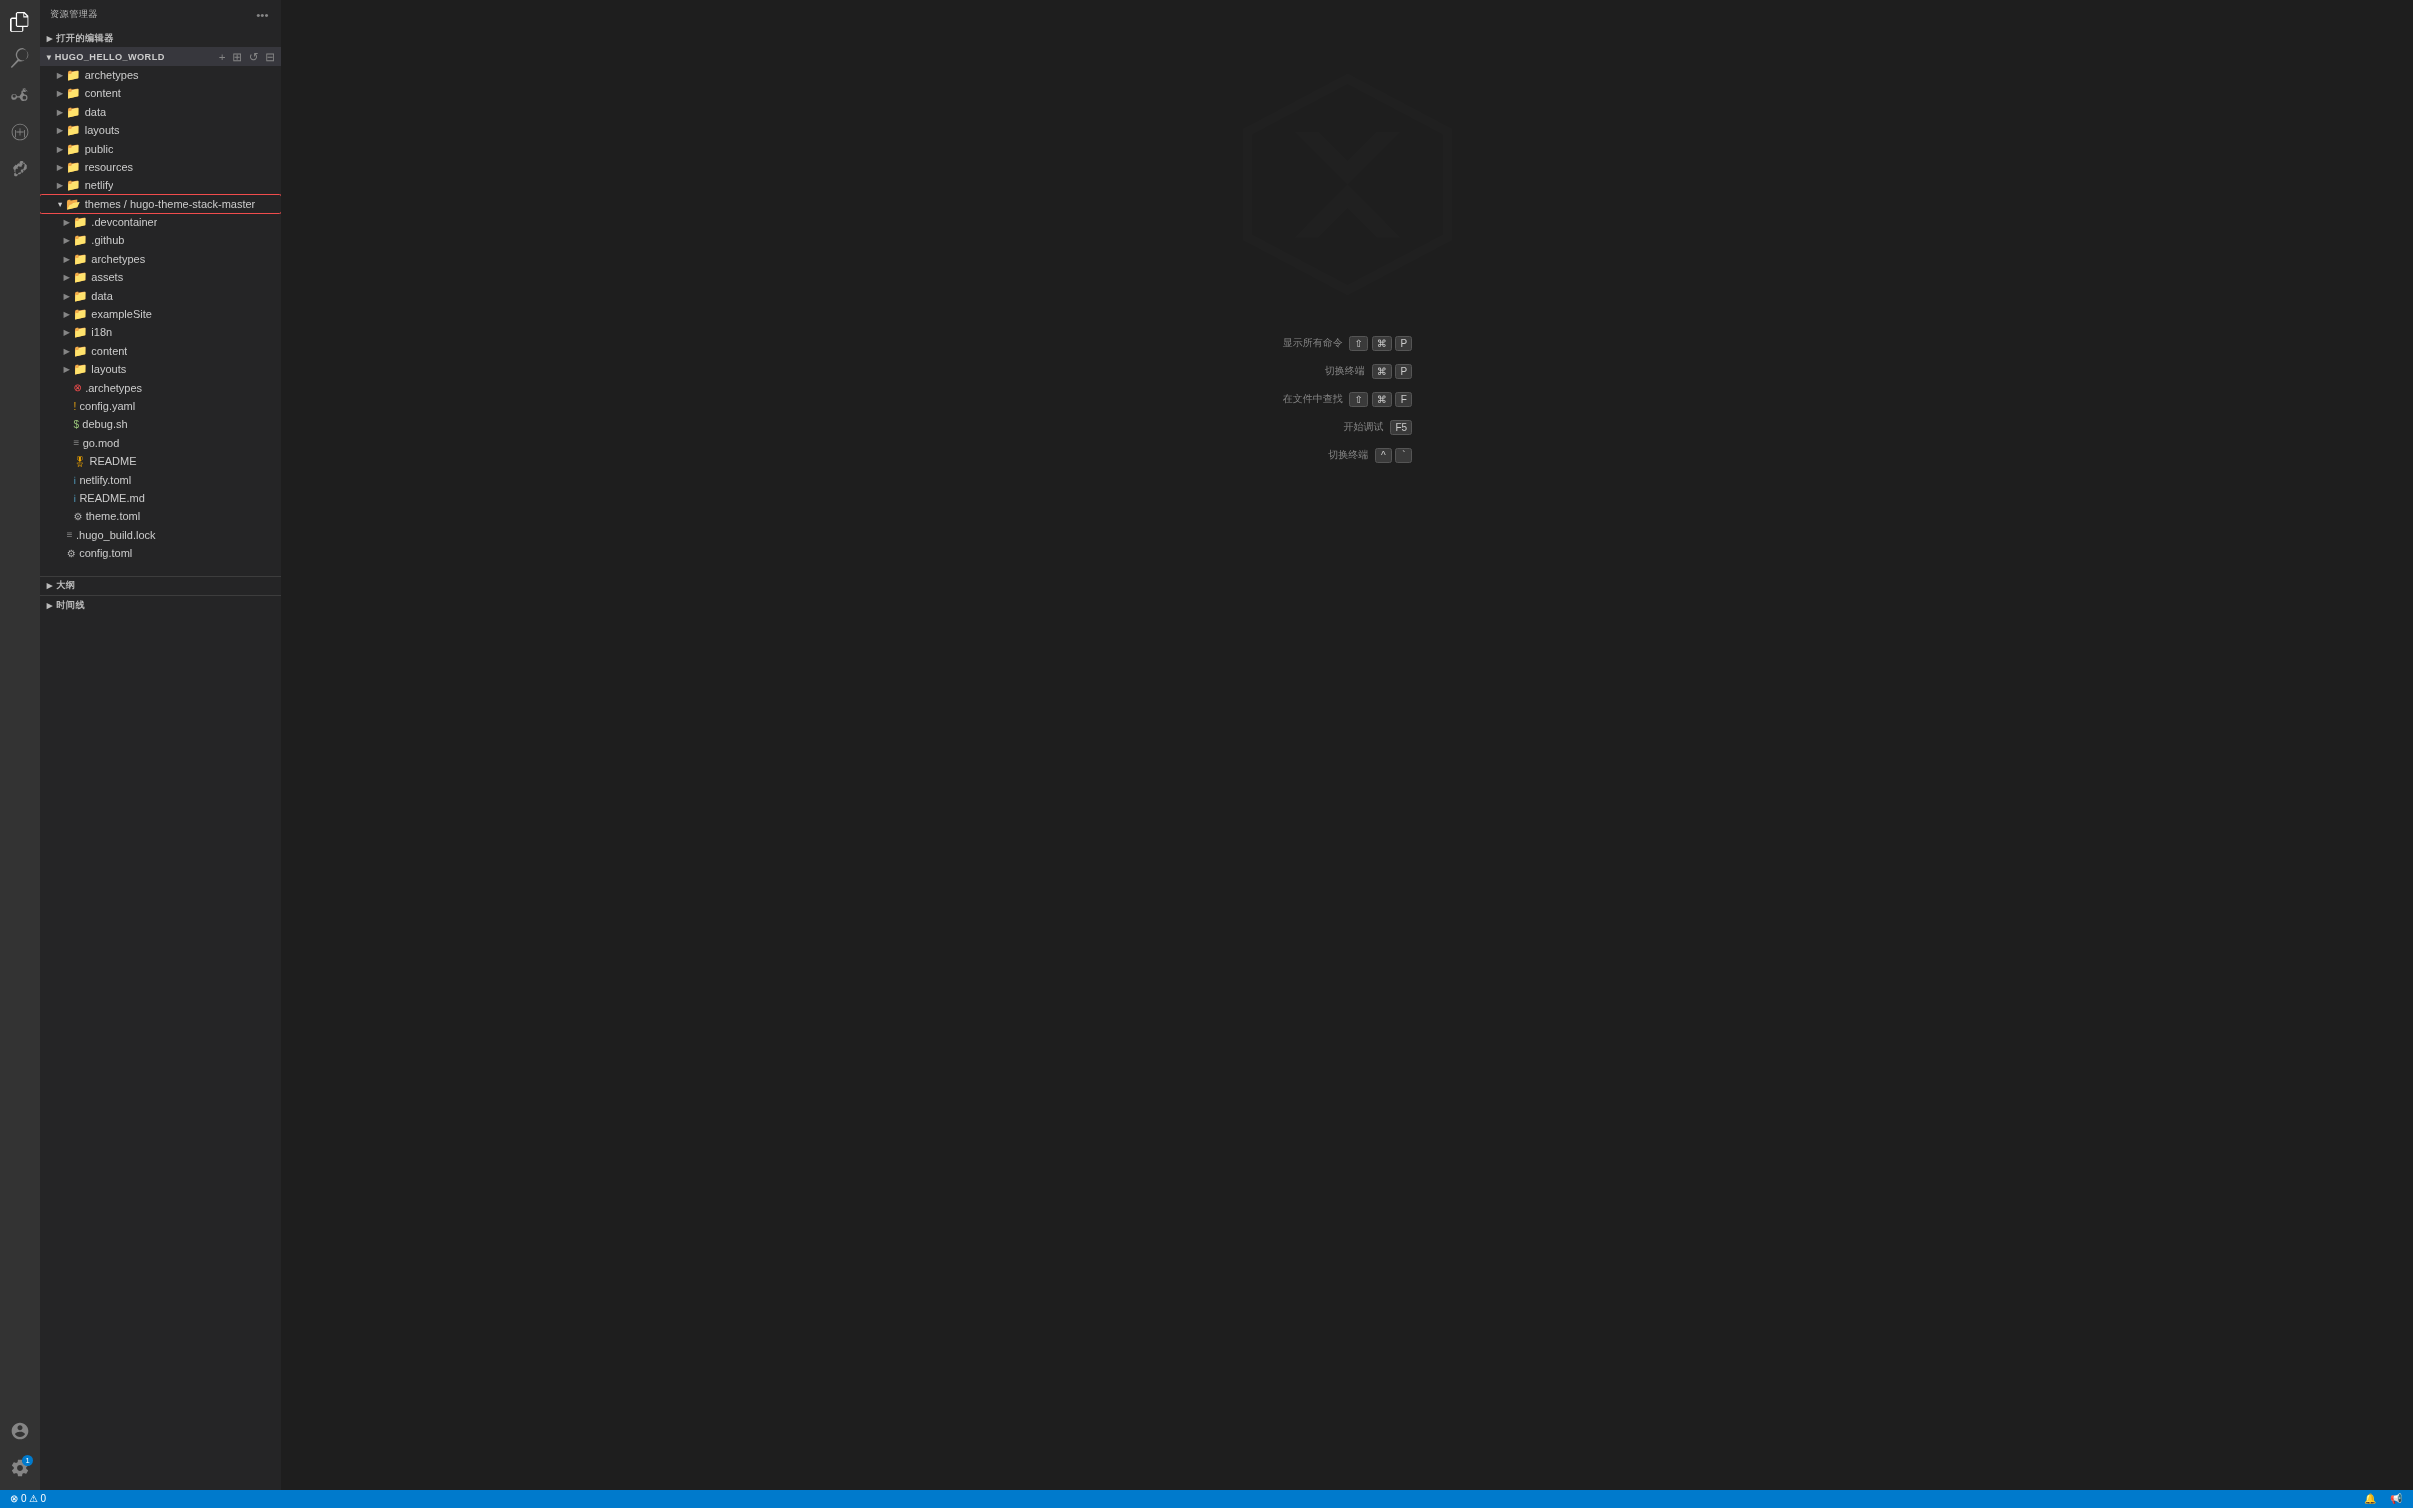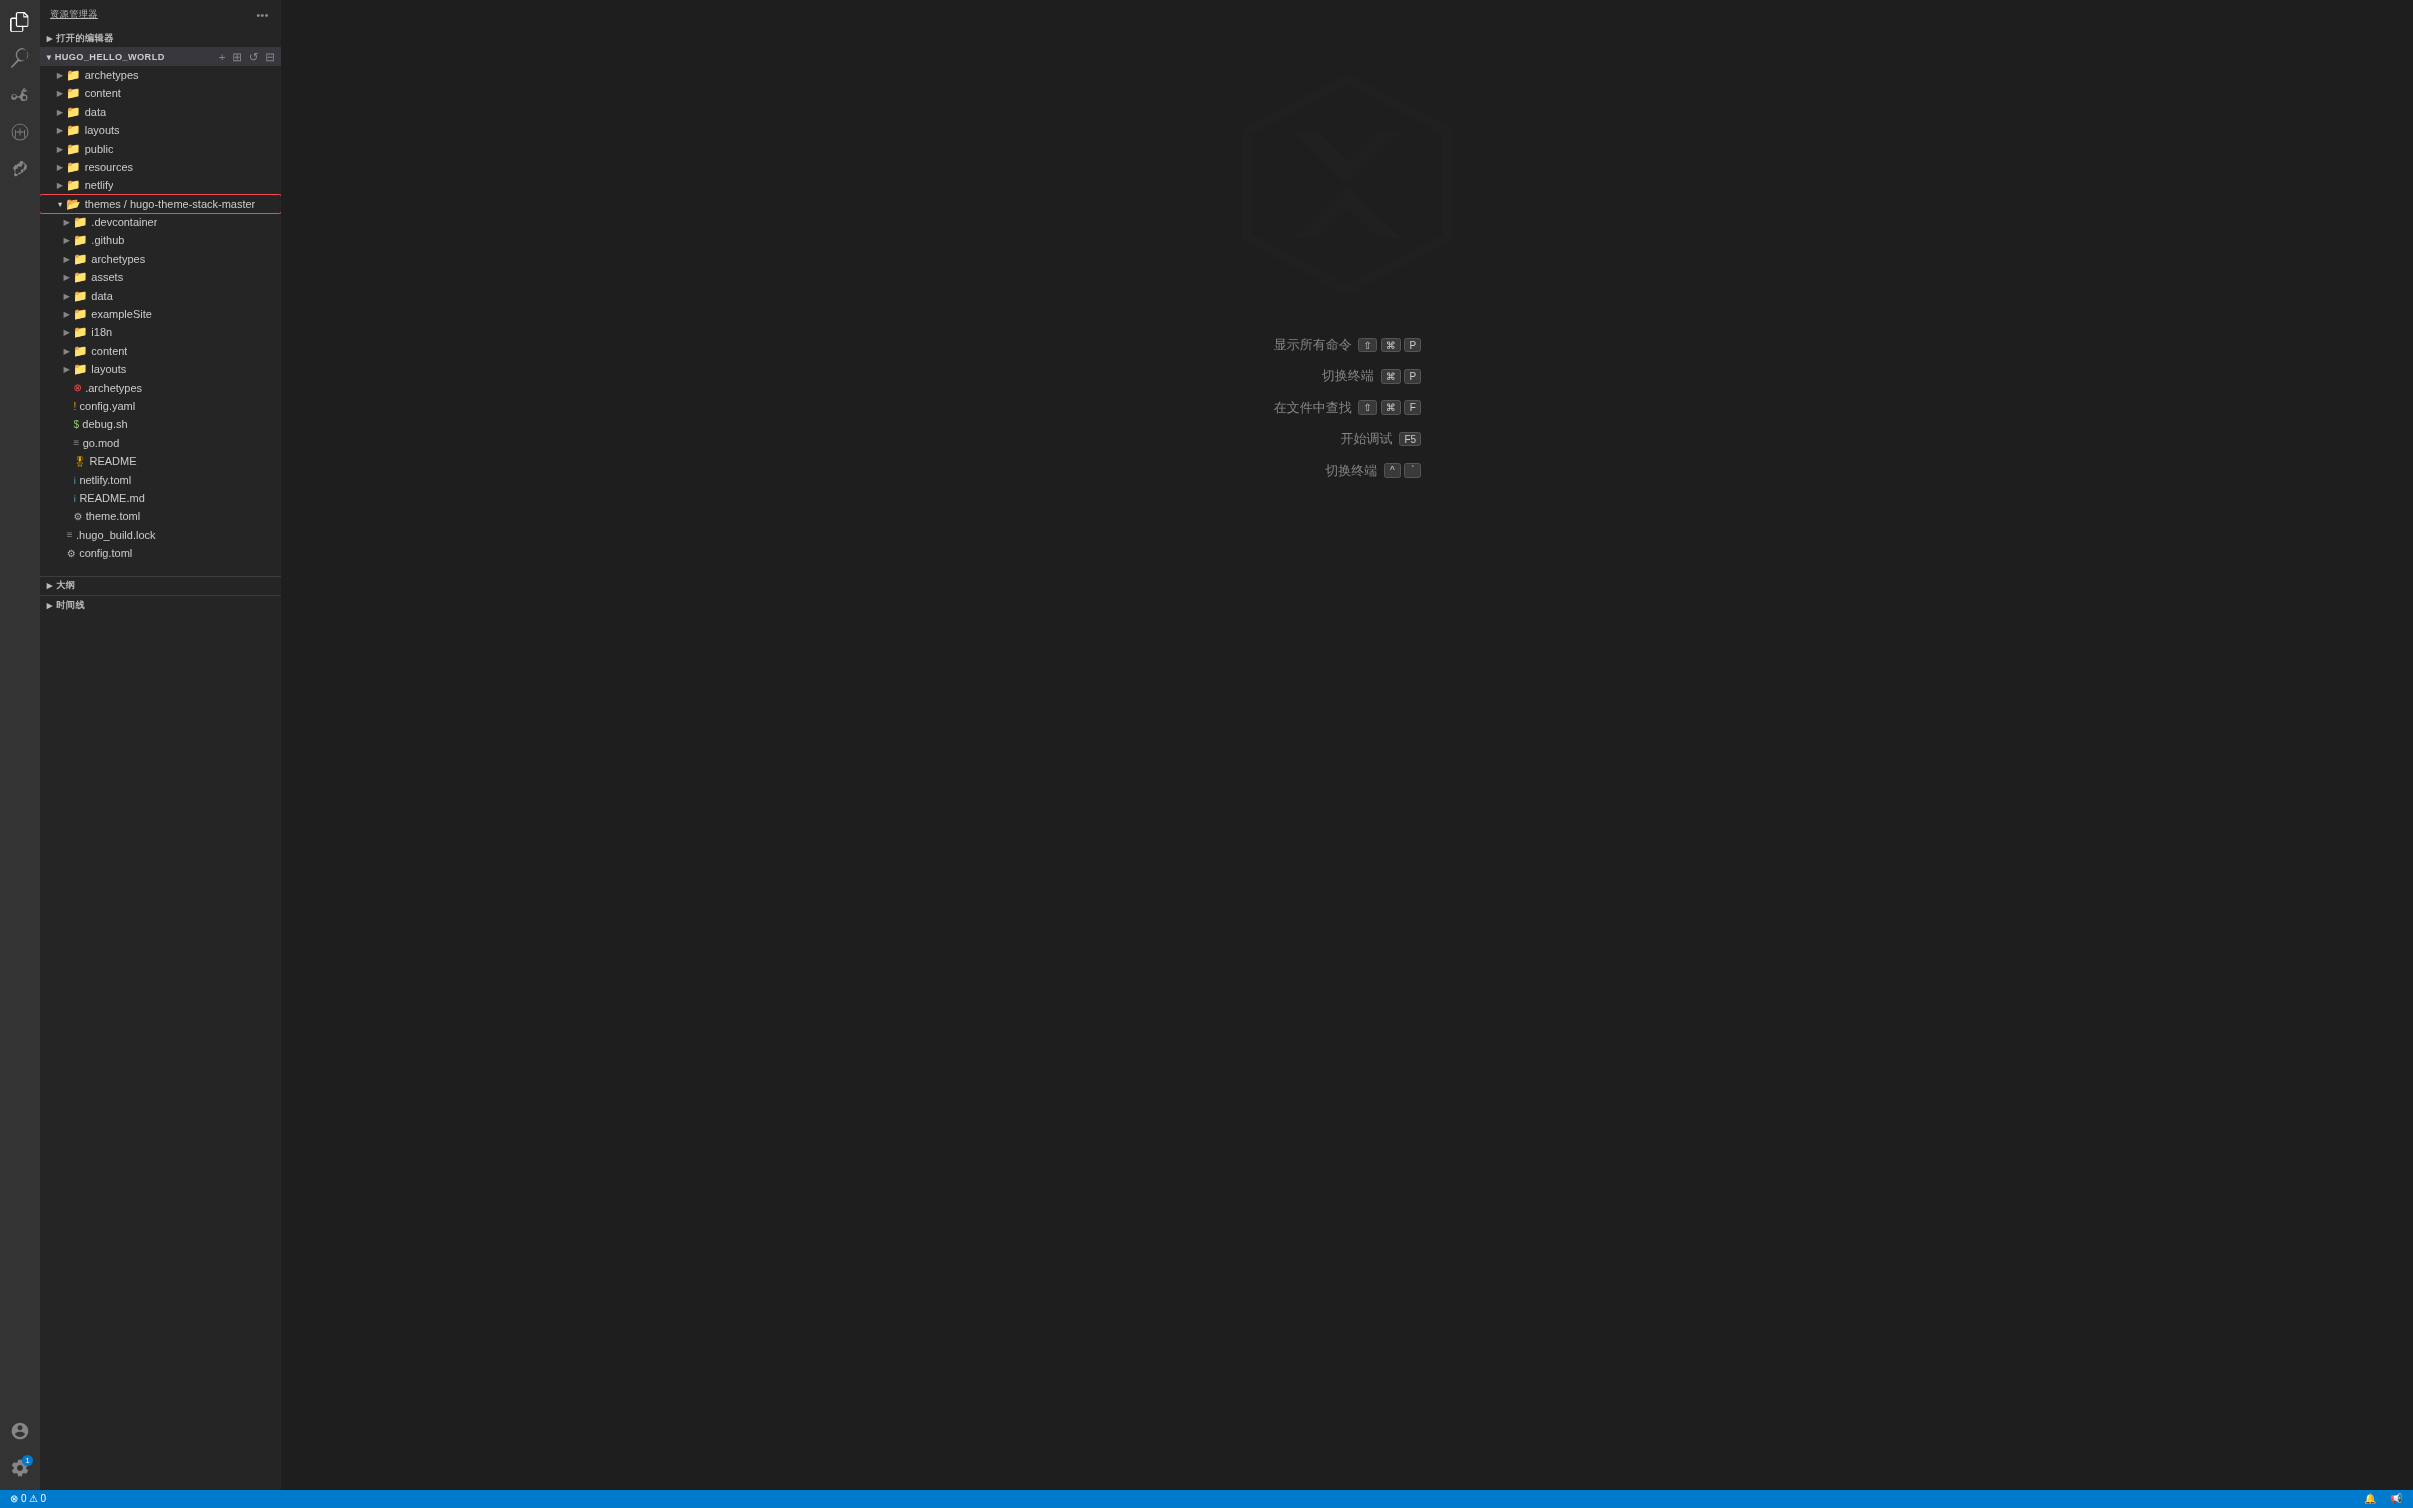--- a/index.html
+++ b/index.html
@@ -71,21 +71,20 @@
       align-items: center;
       justify-content: space-between;
       padding: 6.7px 10px;
       height: 29px;
     }
     .sidebar-header-title {
       font-size: 9.2px;
       text-transform: uppercase;
       color: #bbbbbb;
       letter-spacing: 0.4px;
-      text-decoration: underline;
     }
     .sidebar-header-actions {
       display: flex;
       gap: 3.4px;
       color: #858585;
     }
     .sidebar-header-actions span {
       cursor: pointer;
       font-size: 11.7px;
       padding: 1.7px 2.5px;
@@ -235,21 +234,21 @@
 
     .shortcut-row {
       display: flex;
       align-items: center;
       gap: 6.7px;
       color: #858585;
       font-size: 11.7px;
     }
     .shortcut-label {
       color: #858585;
-      font-size: 13px;
+      font-size: 10px;
       text-align: left;
     }
     .shortcut-keys {
       display: flex;
       align-items: center;
       gap: 3.4px;
     }
     .key-badge {
       background: #3a3a3a;
       border: 0.8px solid #555;

